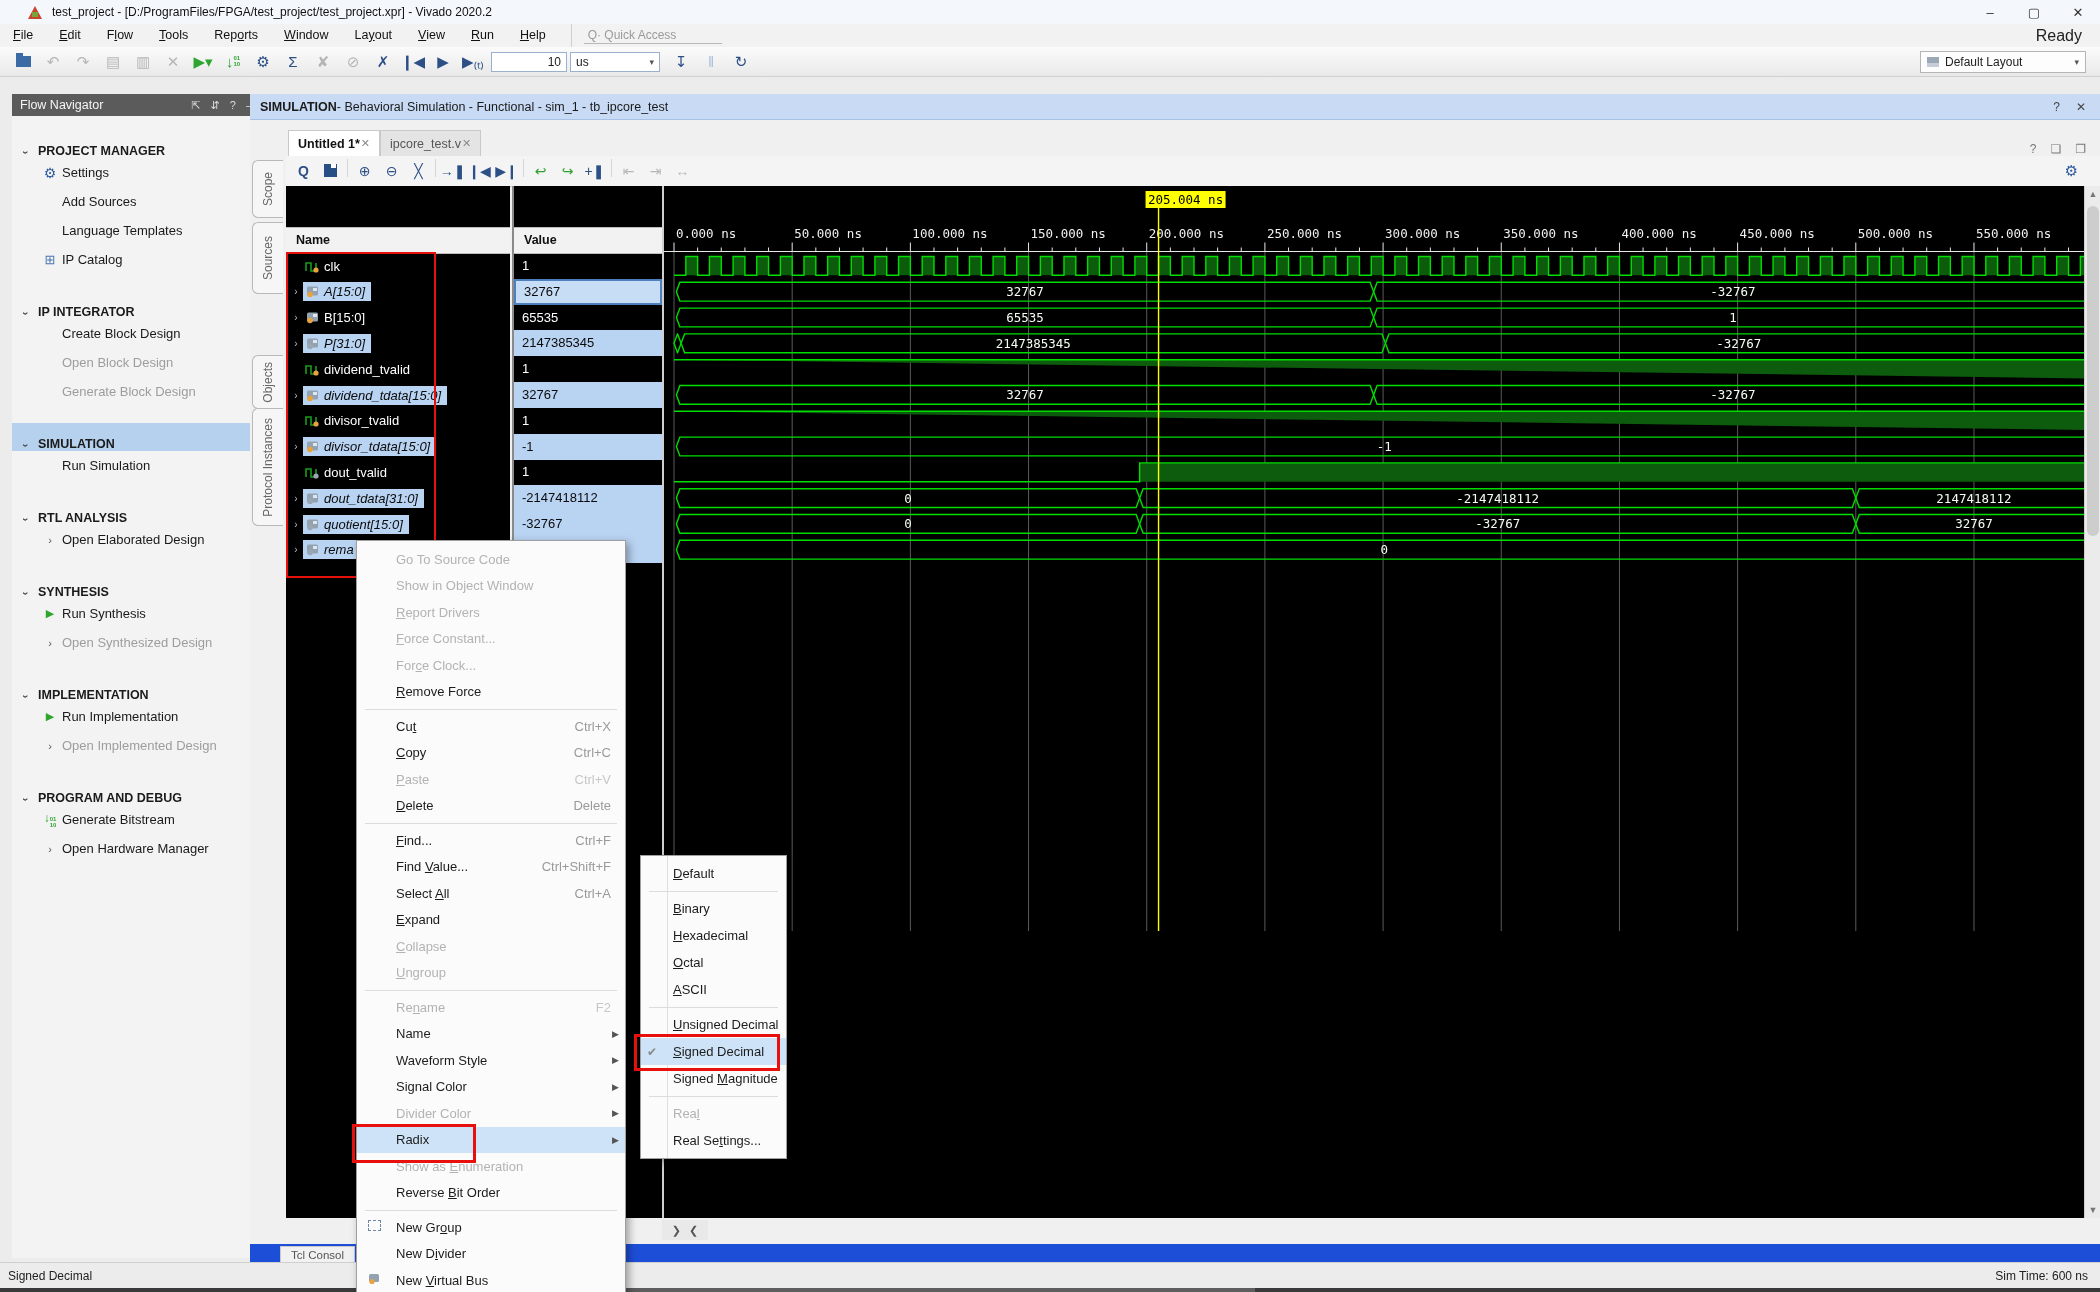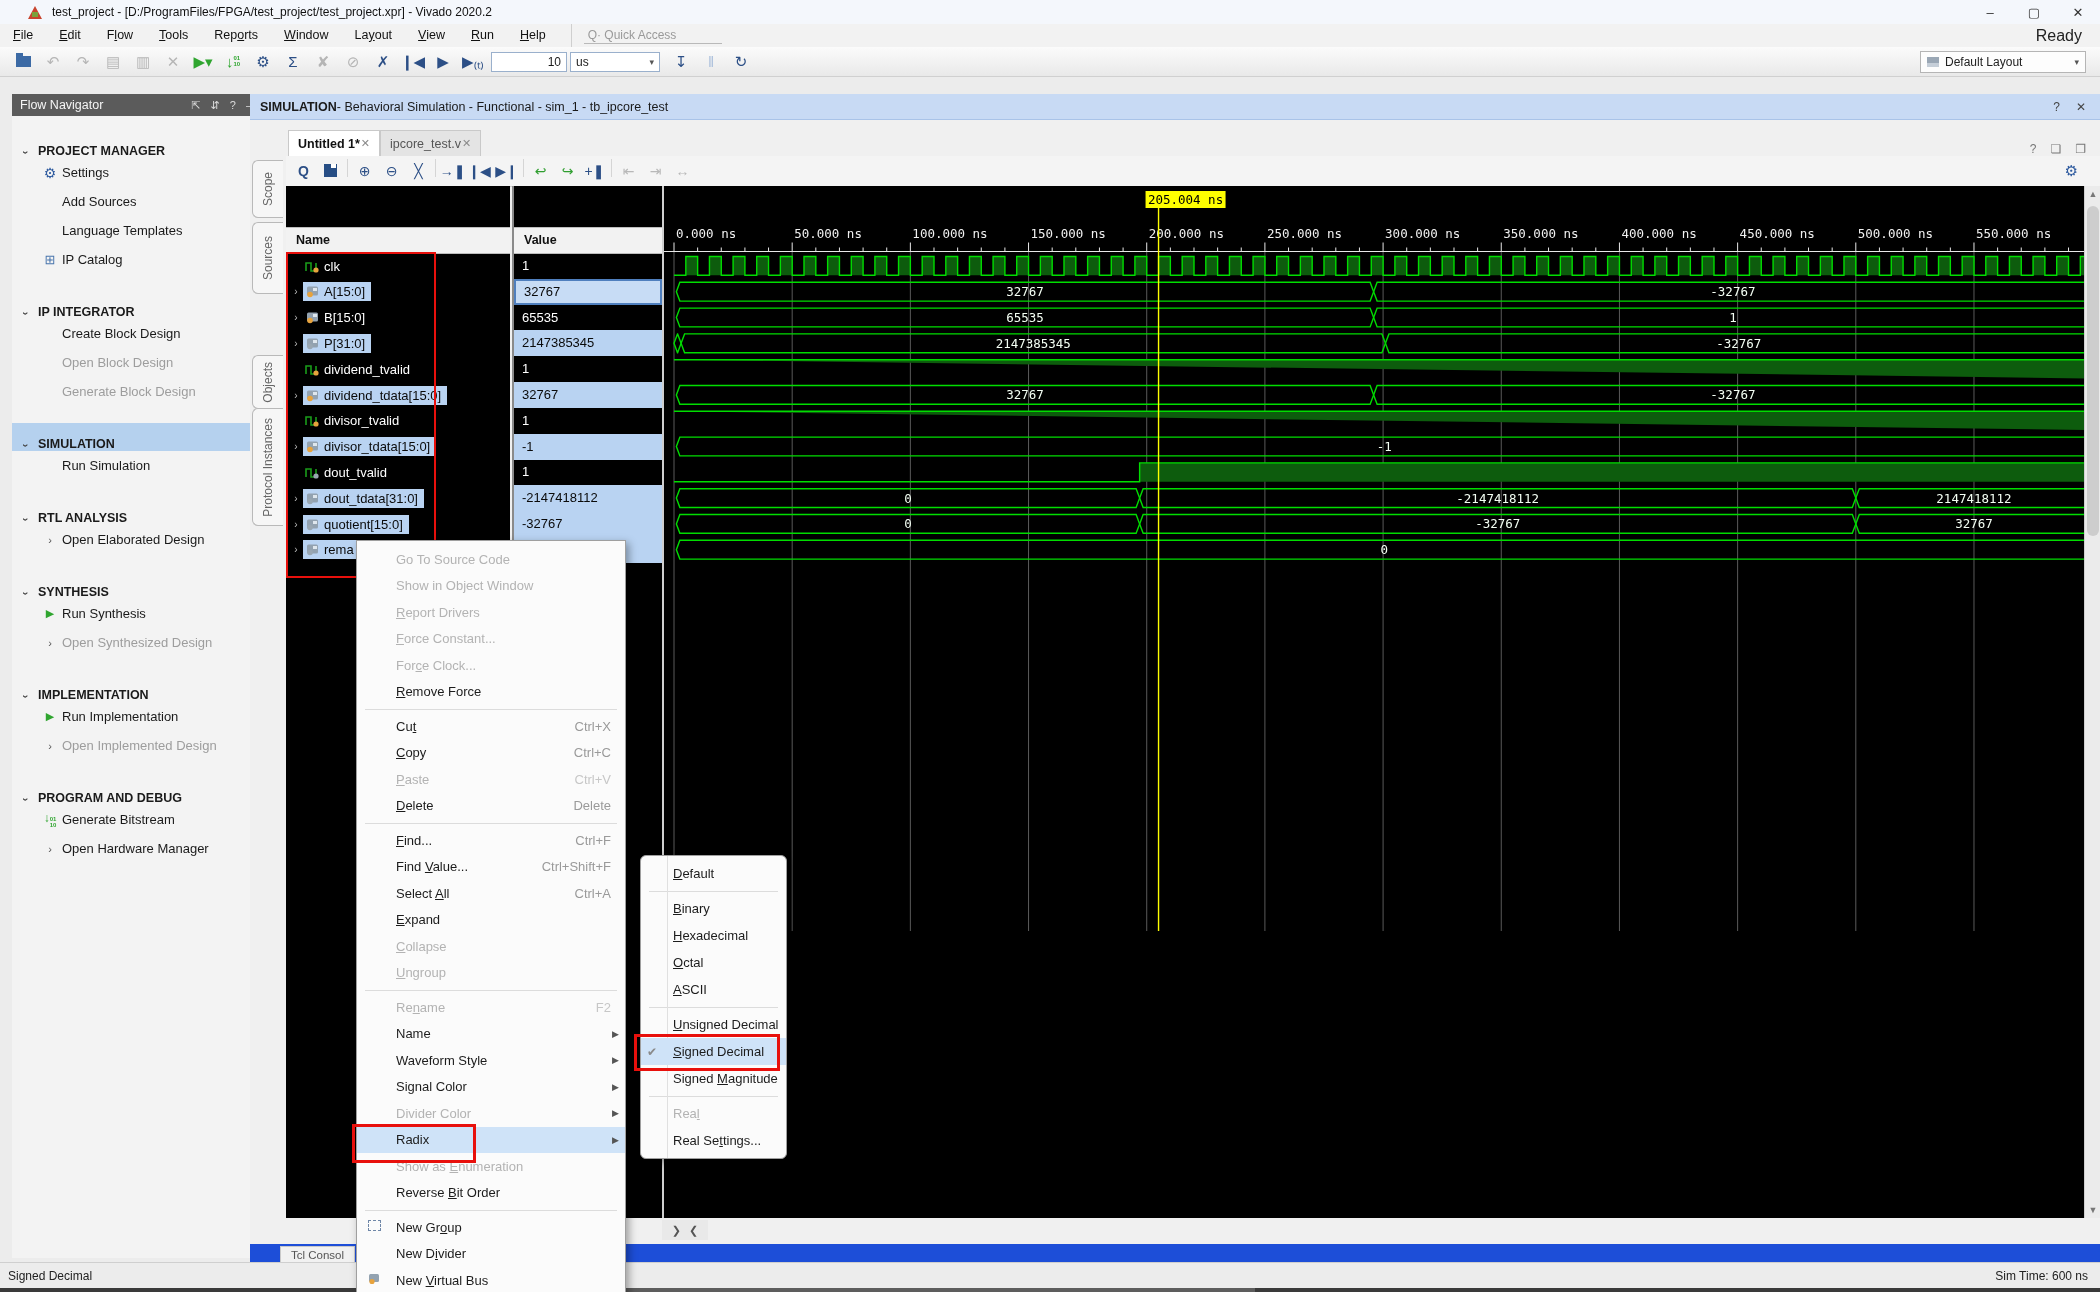--- a/index.html
+++ b/index.html
@@ -93,21 +93,21 @@
   #wgear{margin-left:auto;margin-right:22px;color:#2f5b9f;font-size:15px;}
 
   #namespanel{left:36px;top:66px;width:224px;height:1032px;background:#000;overflow:hidden;}
   #valuespanel{left:262px;top:66px;width:148px;height:1032px;background:#000;border-left:2px solid #8a8a8a;overflow:hidden;}
   #wavepanel{left:412px;top:66px;width:1422px;height:1032px;background:#000;border-left:2px solid #cfcfcf;overflow:hidden;}
   .colhead{position:absolute;left:0;top:41px;right:0;height:25px;background:#f2f2f2;border-top:1px solid #bdbdbd;
            border-bottom:1px solid #bdbdbd;color:#111;font-weight:bold;font-size:12.5px;line-height:25px;padding-left:10px;}
   .sigrow{position:absolute;left:0;right:0;height:26px;display:flex;align-items:center;color:#fff;font-size:13px;}
   .sigrow .chev{width:14px;margin-left:3px;color:#bbb;font-size:10px;text-align:center;flex:none;}
   .sigrow .nwrap{display:flex;align-items:center;padding:2px 6px 2px 2px;gap:4px;}
-  .sigrow .nwrap.sel{background:#b9d3f2;color:#0a0a0a;}
+  .sigrow .nwrap.sel{background:#b9d3f2;color:#0a0a0a;font-style:italic;}
   .valrow{position:absolute;left:0;right:0;height:26px;line-height:26px;color:#fff;font-size:13px;padding-left:8px;box-sizing:border-box;}
   .valrow.sel{background:#b9d3f2;color:#0a0a0a;}
   .valrow.focus{background:#c7dcf5;border:2px solid #4f7fbe;line-height:22px;}
   #vscroll{left:1834px;top:66px;width:16px;height:1032px;background:#ebebeb;border-left:1px solid #d0d0d0;}
   #vscroll .arr{position:absolute;left:0;width:16px;height:16px;text-align:center;line-height:16px;color:#777;font-size:9px;}
   #vscroll .thumb{position:absolute;left:2px;top:20px;width:12px;height:330px;background:#cdcdcd;border-radius:6px;}
   #hcorner{left:412px;top:1100px;width:46px;height:20px;background:#e9e9e9;color:#555;font-size:11px;
            display:flex;align-items:center;justify-content:center;gap:8px;}
 
   
@@ -127,21 +127,21 @@
   .mi .lbl{margin-left:39px;}
   .mi .sc{position:absolute;right:14px;color:#9a9a9a;}
   .mi .arr{position:absolute;right:6px;color:#555;font-size:9px;}
   .mi.dis{color:#b3b3b3;}
   .mi.dis .sc{color:#c7c7c7;}
   .mi.hl{background:#cfe3f8;}
   .mi .gico{position:absolute;left:6px;width:22px;text-align:center;font-size:12px;}
   .msep{height:1px;background:#dcdcdc;margin:4px 8px 3px 8px;}
   #ctxmenu{left:356px;top:540px;width:270px;height:760px;overflow:hidden;z-index:100;}
   #ctxmenu:before{content:"";position:absolute;left:27px;top:0;bottom:0;width:0px;}
-  #radixmenu{left:640px;top:855px;width:147px;z-index:110;padding-top:4px;padding-bottom:4px;border-radius:6px;}
+  #radixmenu{left:640px;top:855px;width:147px;z-index:110;padding-top:4px;padding-bottom:4px;}
   #radixmenu .mi{height:27px;}
   #radixmenu .lbl{margin-left:32px;}
   #radixmenu .gut{position:absolute;left:26px;top:0;bottom:0;width:1px;background:#e0e0e0;}
   #radixmenu .chk{position:absolute;left:6px;color:#8a8a8a;font-size:12px;}
 
   
   .redbox{position:absolute;border:3px solid #e8100c;background:transparent;}
   #redbox1{left:286px;top:252px;width:146px;height:322px;z-index:60;border-width:2px;}
   #redbox2{left:352px;top:1124px;width:118px;height:33px;z-index:150;}
   #redbox3{left:634px;top:1034px;width:140px;height:31px;z-index:150;}

